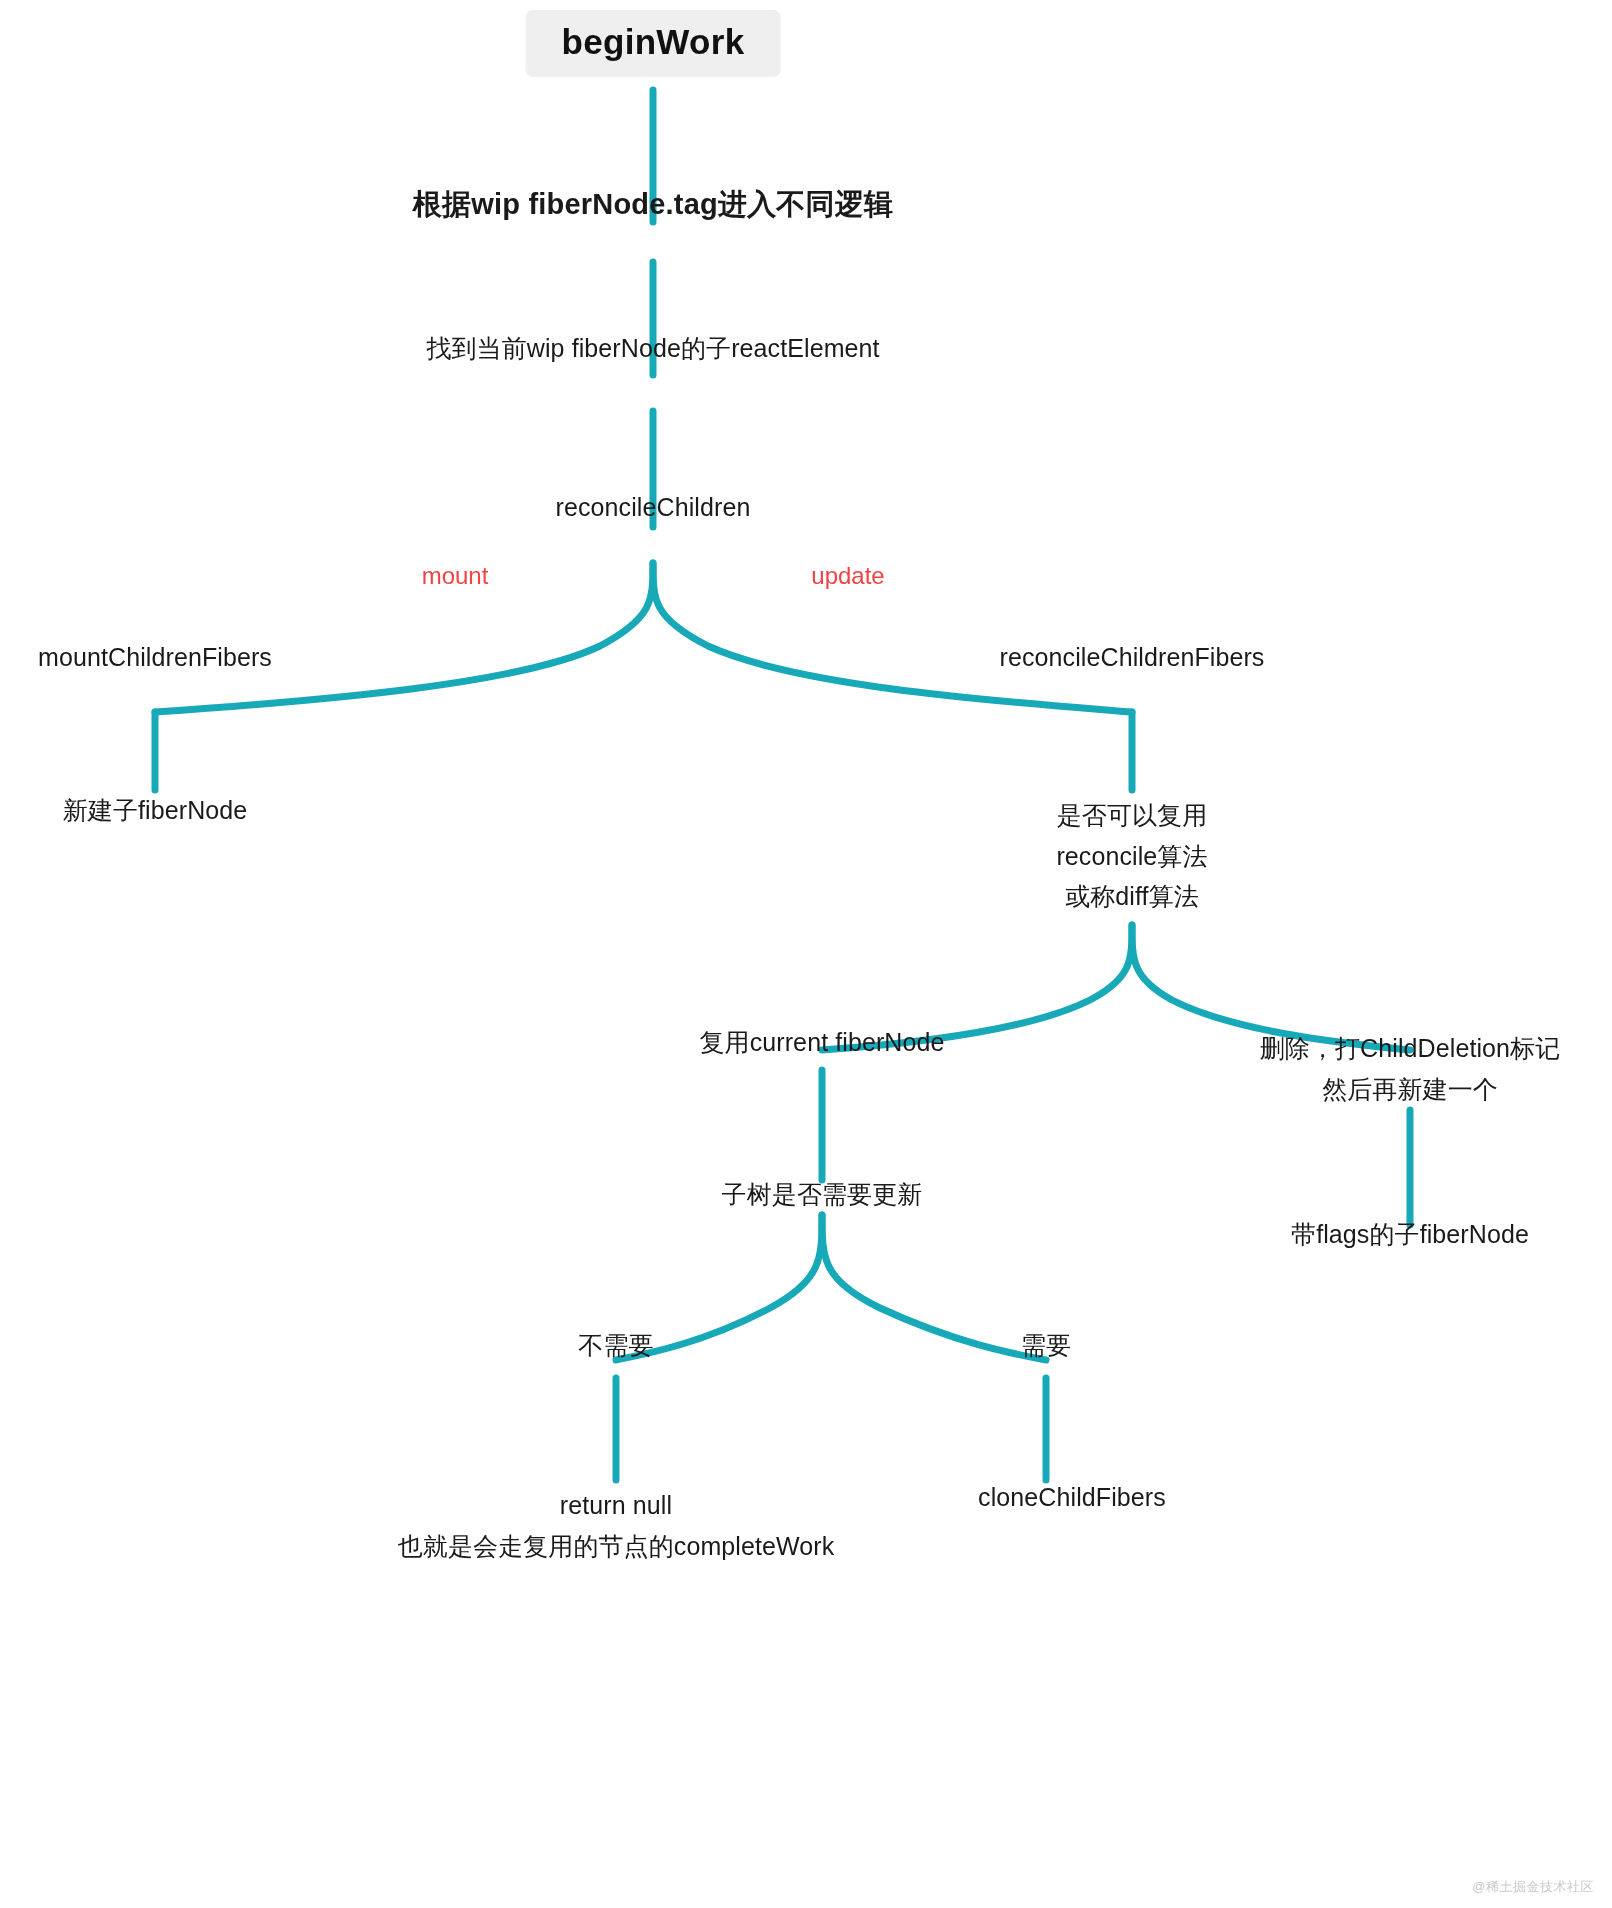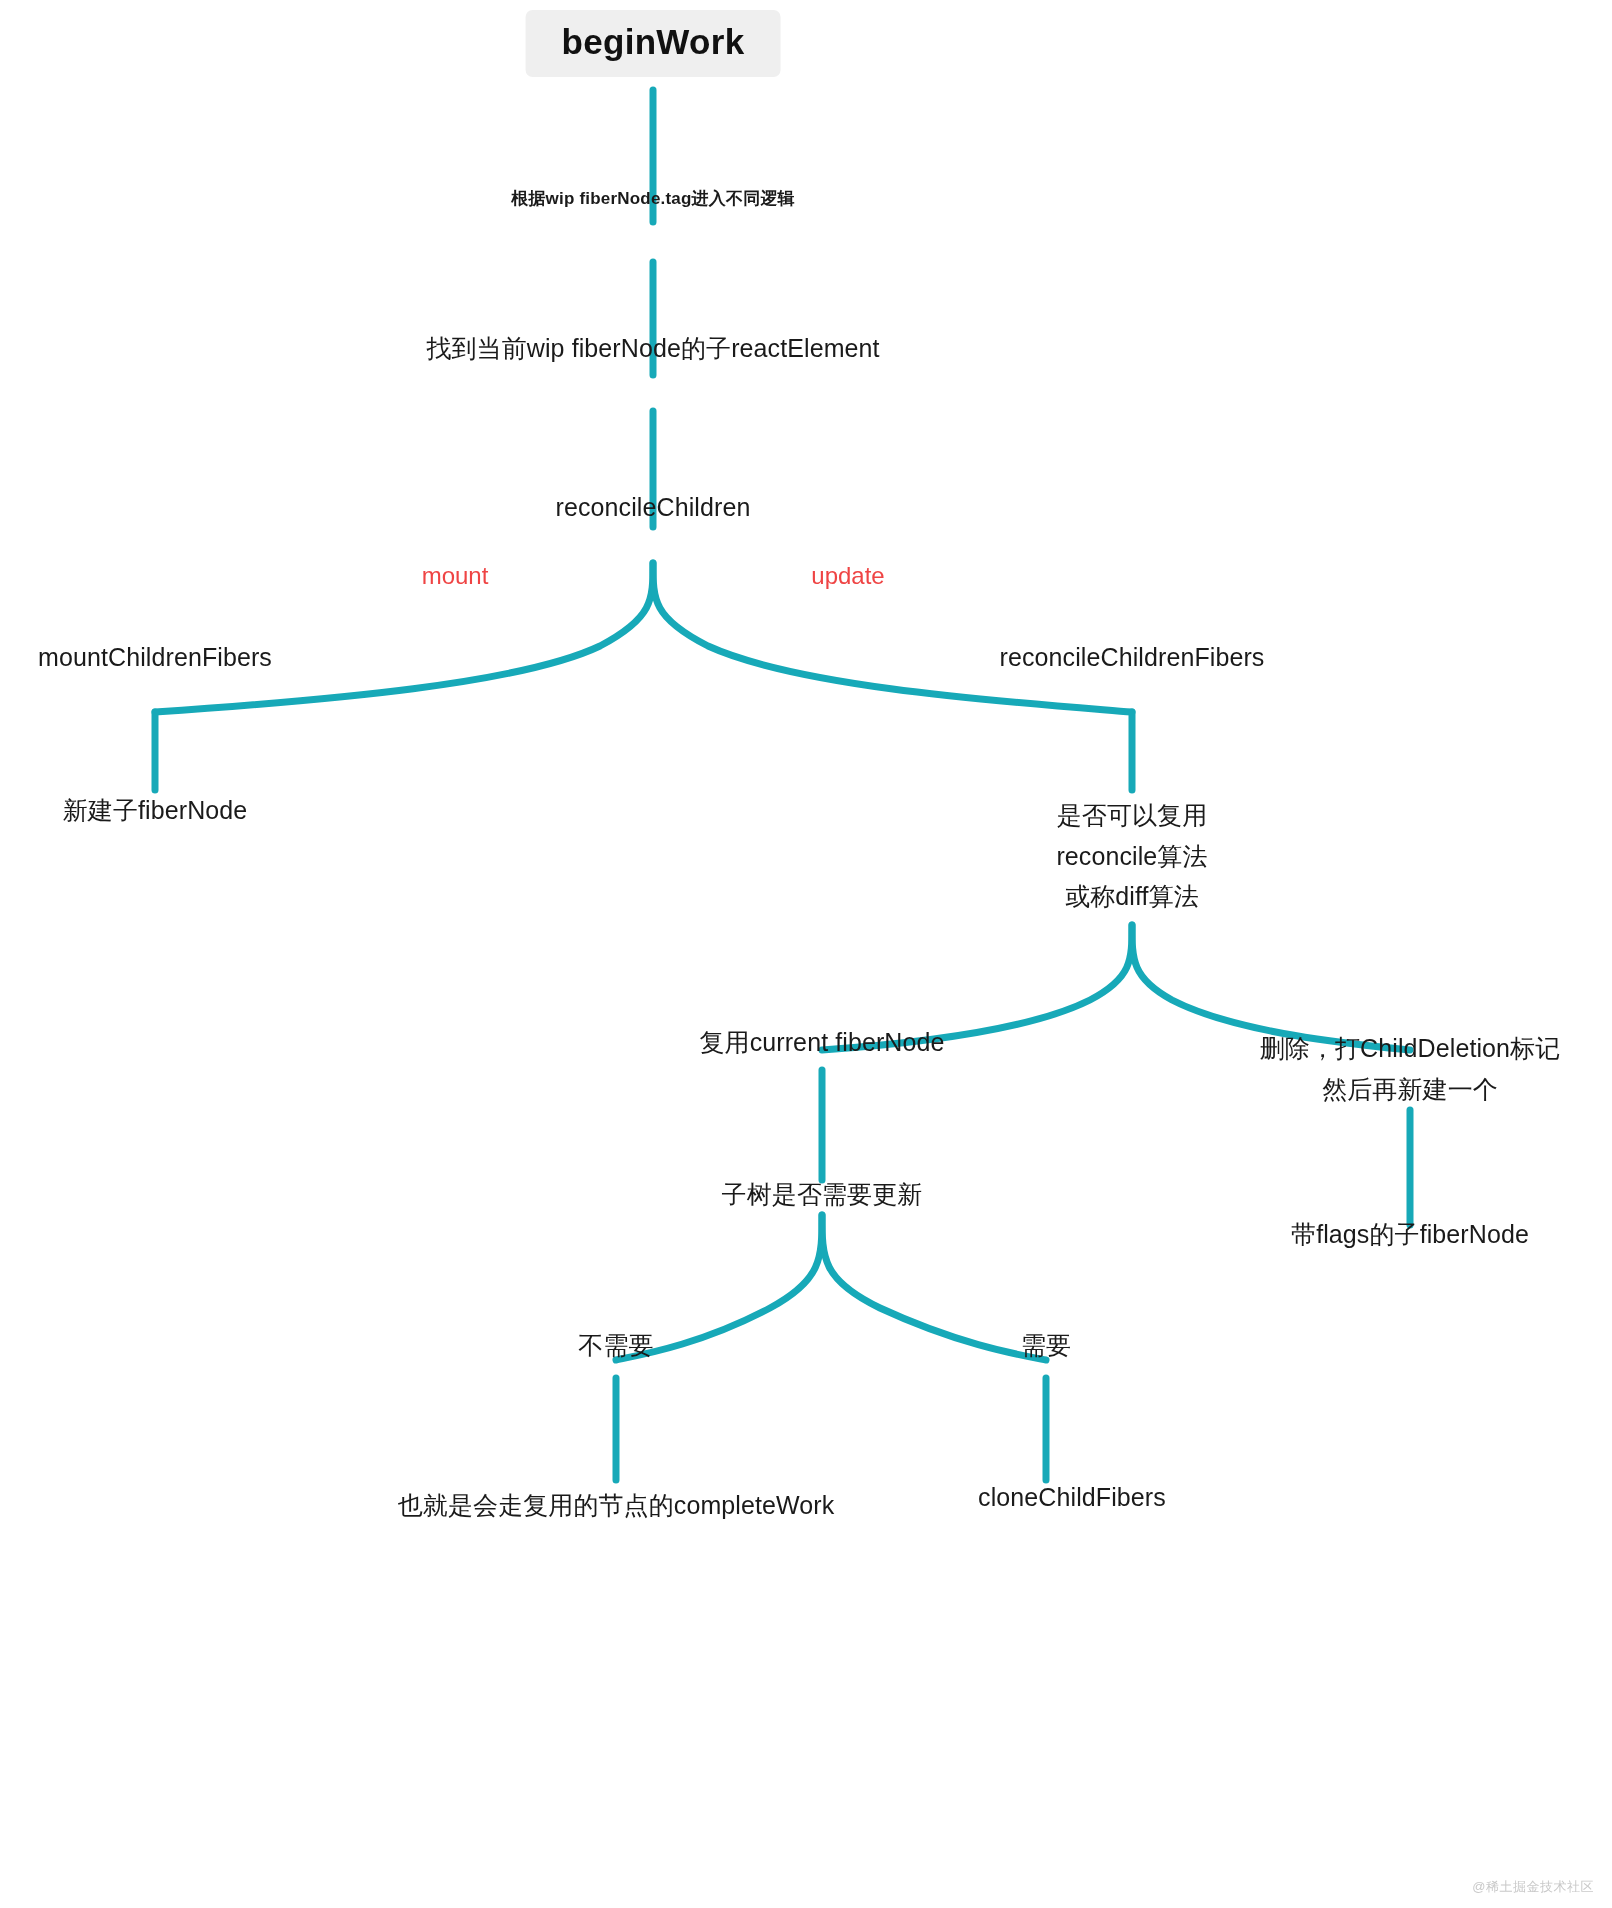--- a/index.html
+++ b/index.html
@@ -44,21 +44,21 @@
     padding: 14px 36px 18px 36px;
     font-size: 35px;
     font-weight: bold;
     letter-spacing: 0.3px;
     color: #111111;
     text-align: center;
     line-height: 1.0;
   }
   .n-bold {
     font-weight: bold;
-    font-size: 17px;
+    font-size: 29px;
     letter-spacing: 0.2px;
   }
   .n-reg {
     font-weight: normal;
     font-size: 25px;
     letter-spacing: 0.1px;
   }
   .edge-label {
     position: absolute;
     transform: translateX(-50%);
@@ -173,20 +173,21 @@
 
   <div class="node n-reg" style="left:616px; top:1333px;">
     <span class="label-txt">不需要</span>
   </div>
 
   <div class="node n-reg" style="left:1046px; top:1333px;">
     <span class="label-txt">需要</span>
   </div>
 
   <div class="node n-reg multiline" style="left:616px; top:1485px;">
+    <span class="label-txt">return null</span>
     <span class="label-txt">也就是会走复用的节点的completeWork</span>
   </div>
 
   <div class="node n-reg" style="left:1072px; top:1485px;">
     <span class="label-txt">cloneChildFibers</span>
   </div>
 
   <div class="watermark">@稀土掘金技术社区</div>
 
 </div>

